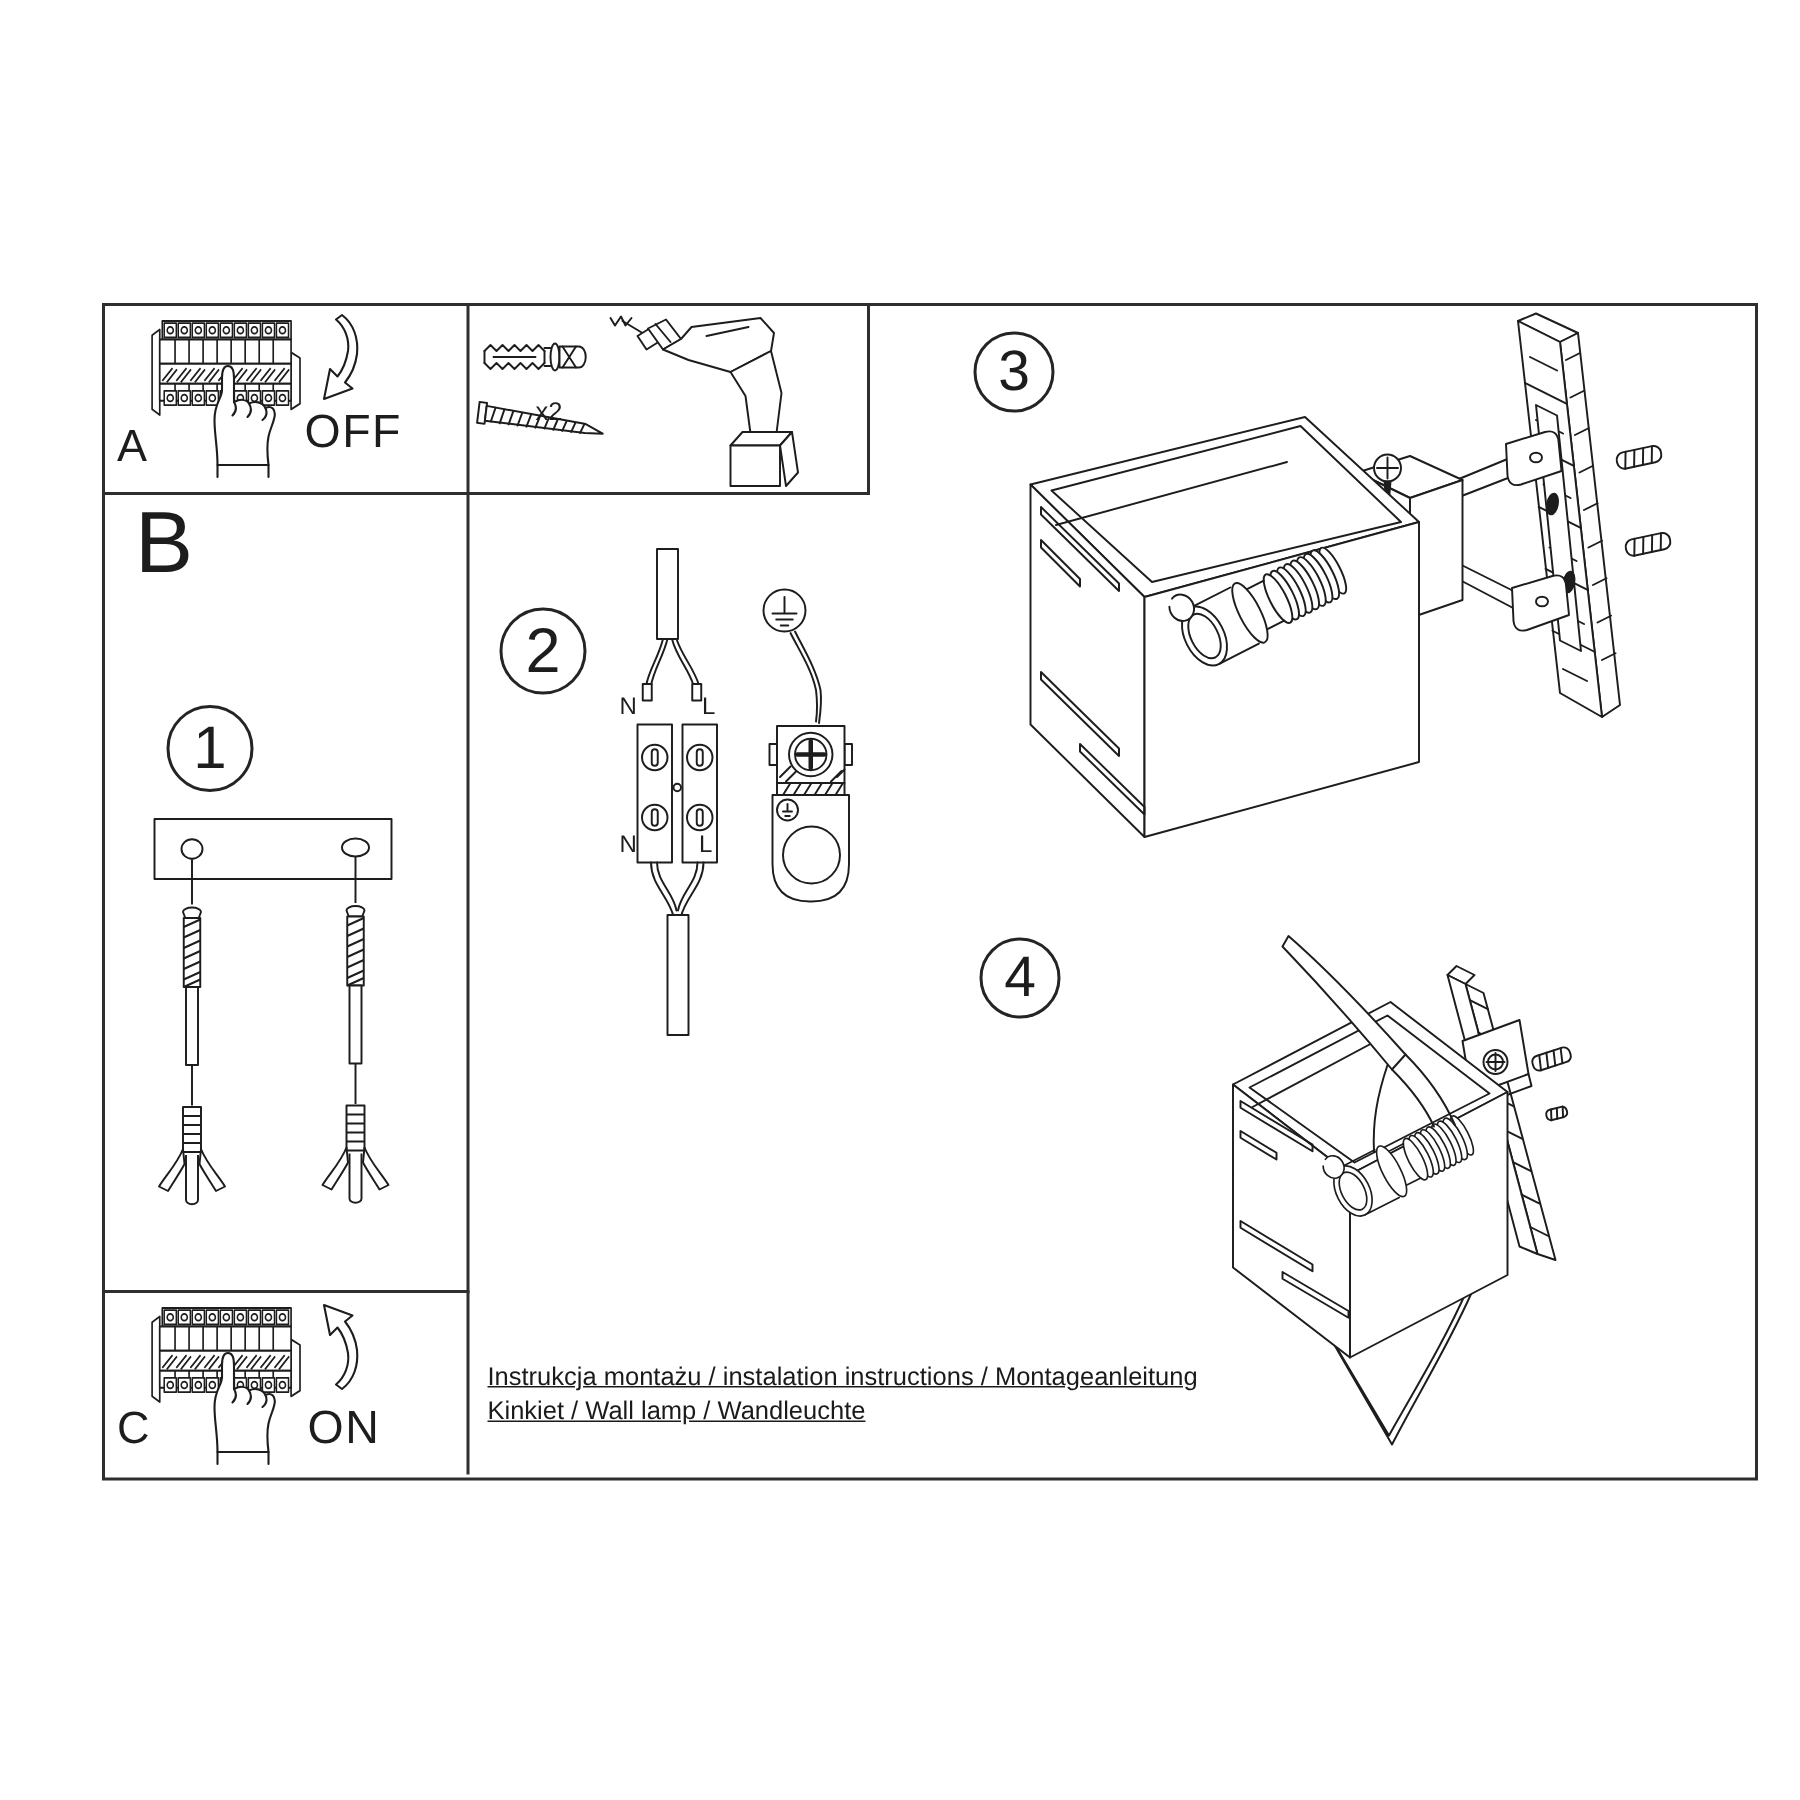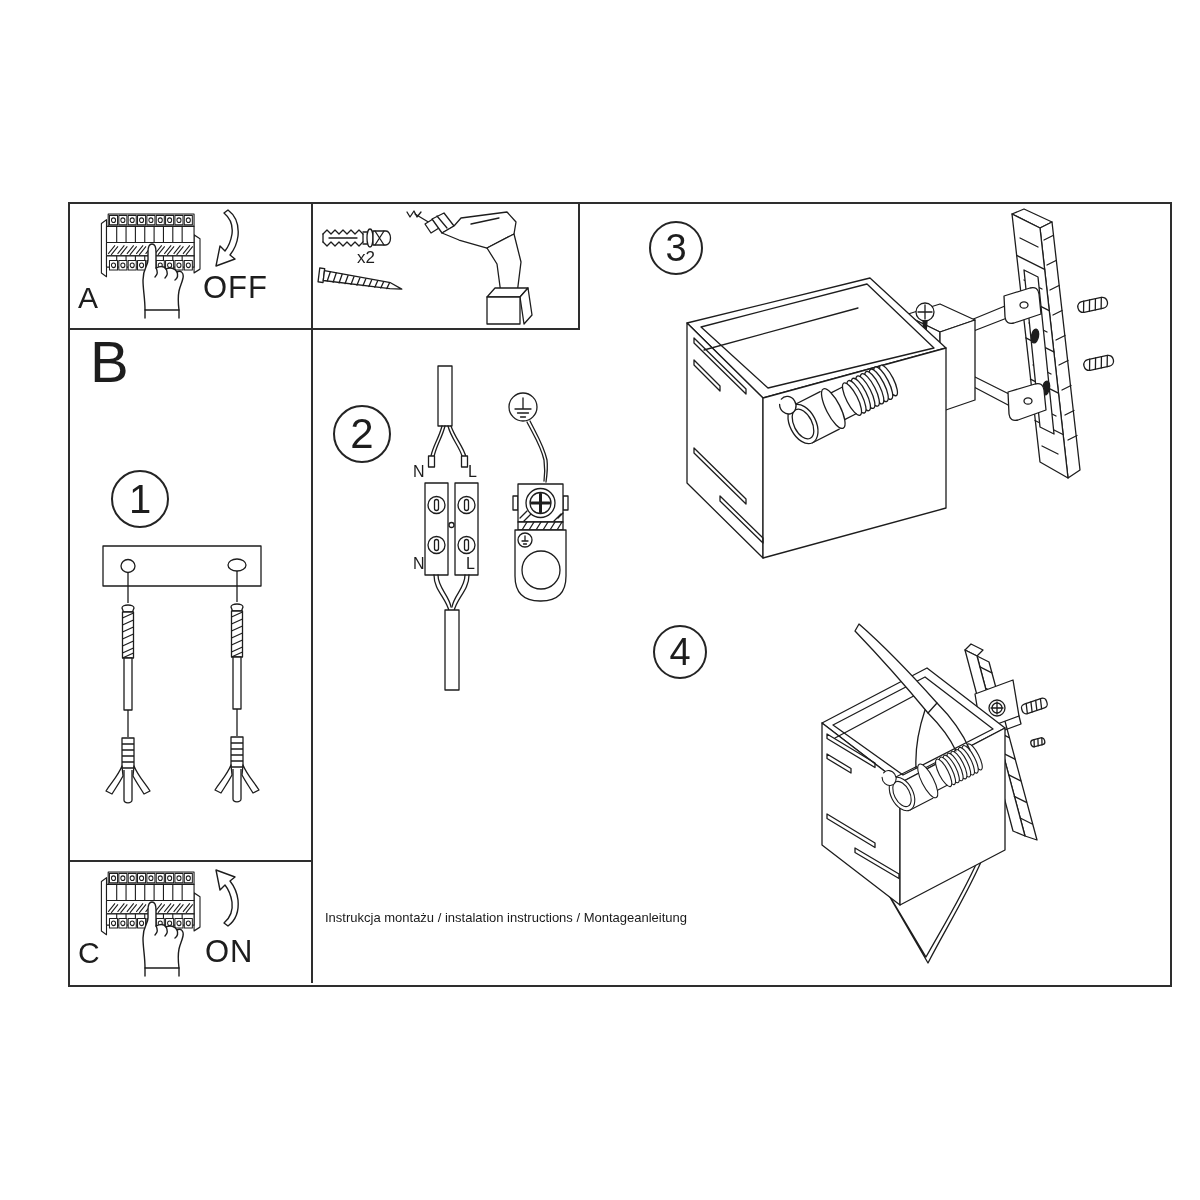--- a/index.html
+++ b/index.html
@@ -12,21 +12,21 @@
   .state-label{font-size:31px;letter-spacing:1px;line-height:1;}
   .b-letter{font-size:58px;line-height:1;}
   .qty{font-size:17px;line-height:1;}
   .term{font-size:16px;line-height:1;}
   .step-badge{border:2px solid #242424;border-radius:50%;display:flex;align-items:center;justify-content:center;
               background:#fff;}
   .step-badge.s1{width:54px;height:54px;font-size:40px;}
   .step-badge.s2{width:54px;height:54px;font-size:42px;}
   .step-badge.s3{width:50px;height:50px;font-size:38px;}
   .step-badge.s4{width:50px;height:50px;font-size:38px;}
-  #footer{left:325px;top:906px;font-size:13px;line-height:23px;color:#1a1a1a;}
+  #footer{left:325px;top:906px;font-size:17px;line-height:23px;color:#1a1a1a;text-decoration:underline;}
   svg{display:block;overflow:visible;}
 </style>
 </head>
 <body>
 
 <div id="page">
 
   <svg width="0" height="0" aria-hidden="true">
     <defs>
       <g id="bcell" stroke="#1d1d1d" stroke-width="1.2" fill="#fff">
@@ -155,21 +155,21 @@
         <path d="M126,14 L136,26"></path>
         <path d="M131,31 L143,24 L150,16 L196,10 L205,20 L203,32 L176,46 L148,38 Z" fill="#fff"></path>
         <path d="M160,22 L188,16"></path>
         <path d="M176,46 L203,32 L210,60 L206,92 L190,92 L186,62 Z" fill="#fff"></path>
         <path d="M176,95 L184,86 L217,86 L209,95 Z" fill="#fff"></path>
         <path d="M209,95 L217,86 L221,113 L213,122 Z" fill="#fff"></path>
         <rect x="176" y="95" width="33" height="27" fill="#fff"></rect>
       </g>
     </g>
   </svg>
-  <div class="abs qty" style="left:357px;top:249px;text-align:center;">x2</div>
+  <div class="abs qty" style="left:357px;top:266px;text-align:center;">x2</div>
 
   <div class="abs b-letter" style="left:90px;top:333px;">B</div>
 
   <div class="abs step-badge s1" style="left:111px;top:470px;">
     <span>1</span>
   </div>
   <svg class="abs" style="left:93px;top:540px;" width="180" height="290" viewBox="0 0 180 290">
     <g stroke="#1d1d1d" stroke-width="1.3" fill="none" stroke-linejoin="round">
       <g>
         <rect x="10" y="6" width="158" height="40" fill="#fff"></rect>
@@ -366,15 +366,16 @@
       <g transform="translate(146,66) scale(1,-1)">
           <use href="#curve-arrow"></use>
         </g>
     </g>
   </svg>
   <div class="abs big-letter" style="left:78px;top:938px;">C</div>
   <div class="abs state-label" style="left:205px;top:936px;">ON</div>
 
   <div id="footer" class="abs">
     <div>Instrukcja montażu / instalation instructions / Montageanleitung</div>
+    <div>Kinkiet / Wall lamp / Wandleuchte</div>
   </div>
 
 </div>
 
 </body></html>

